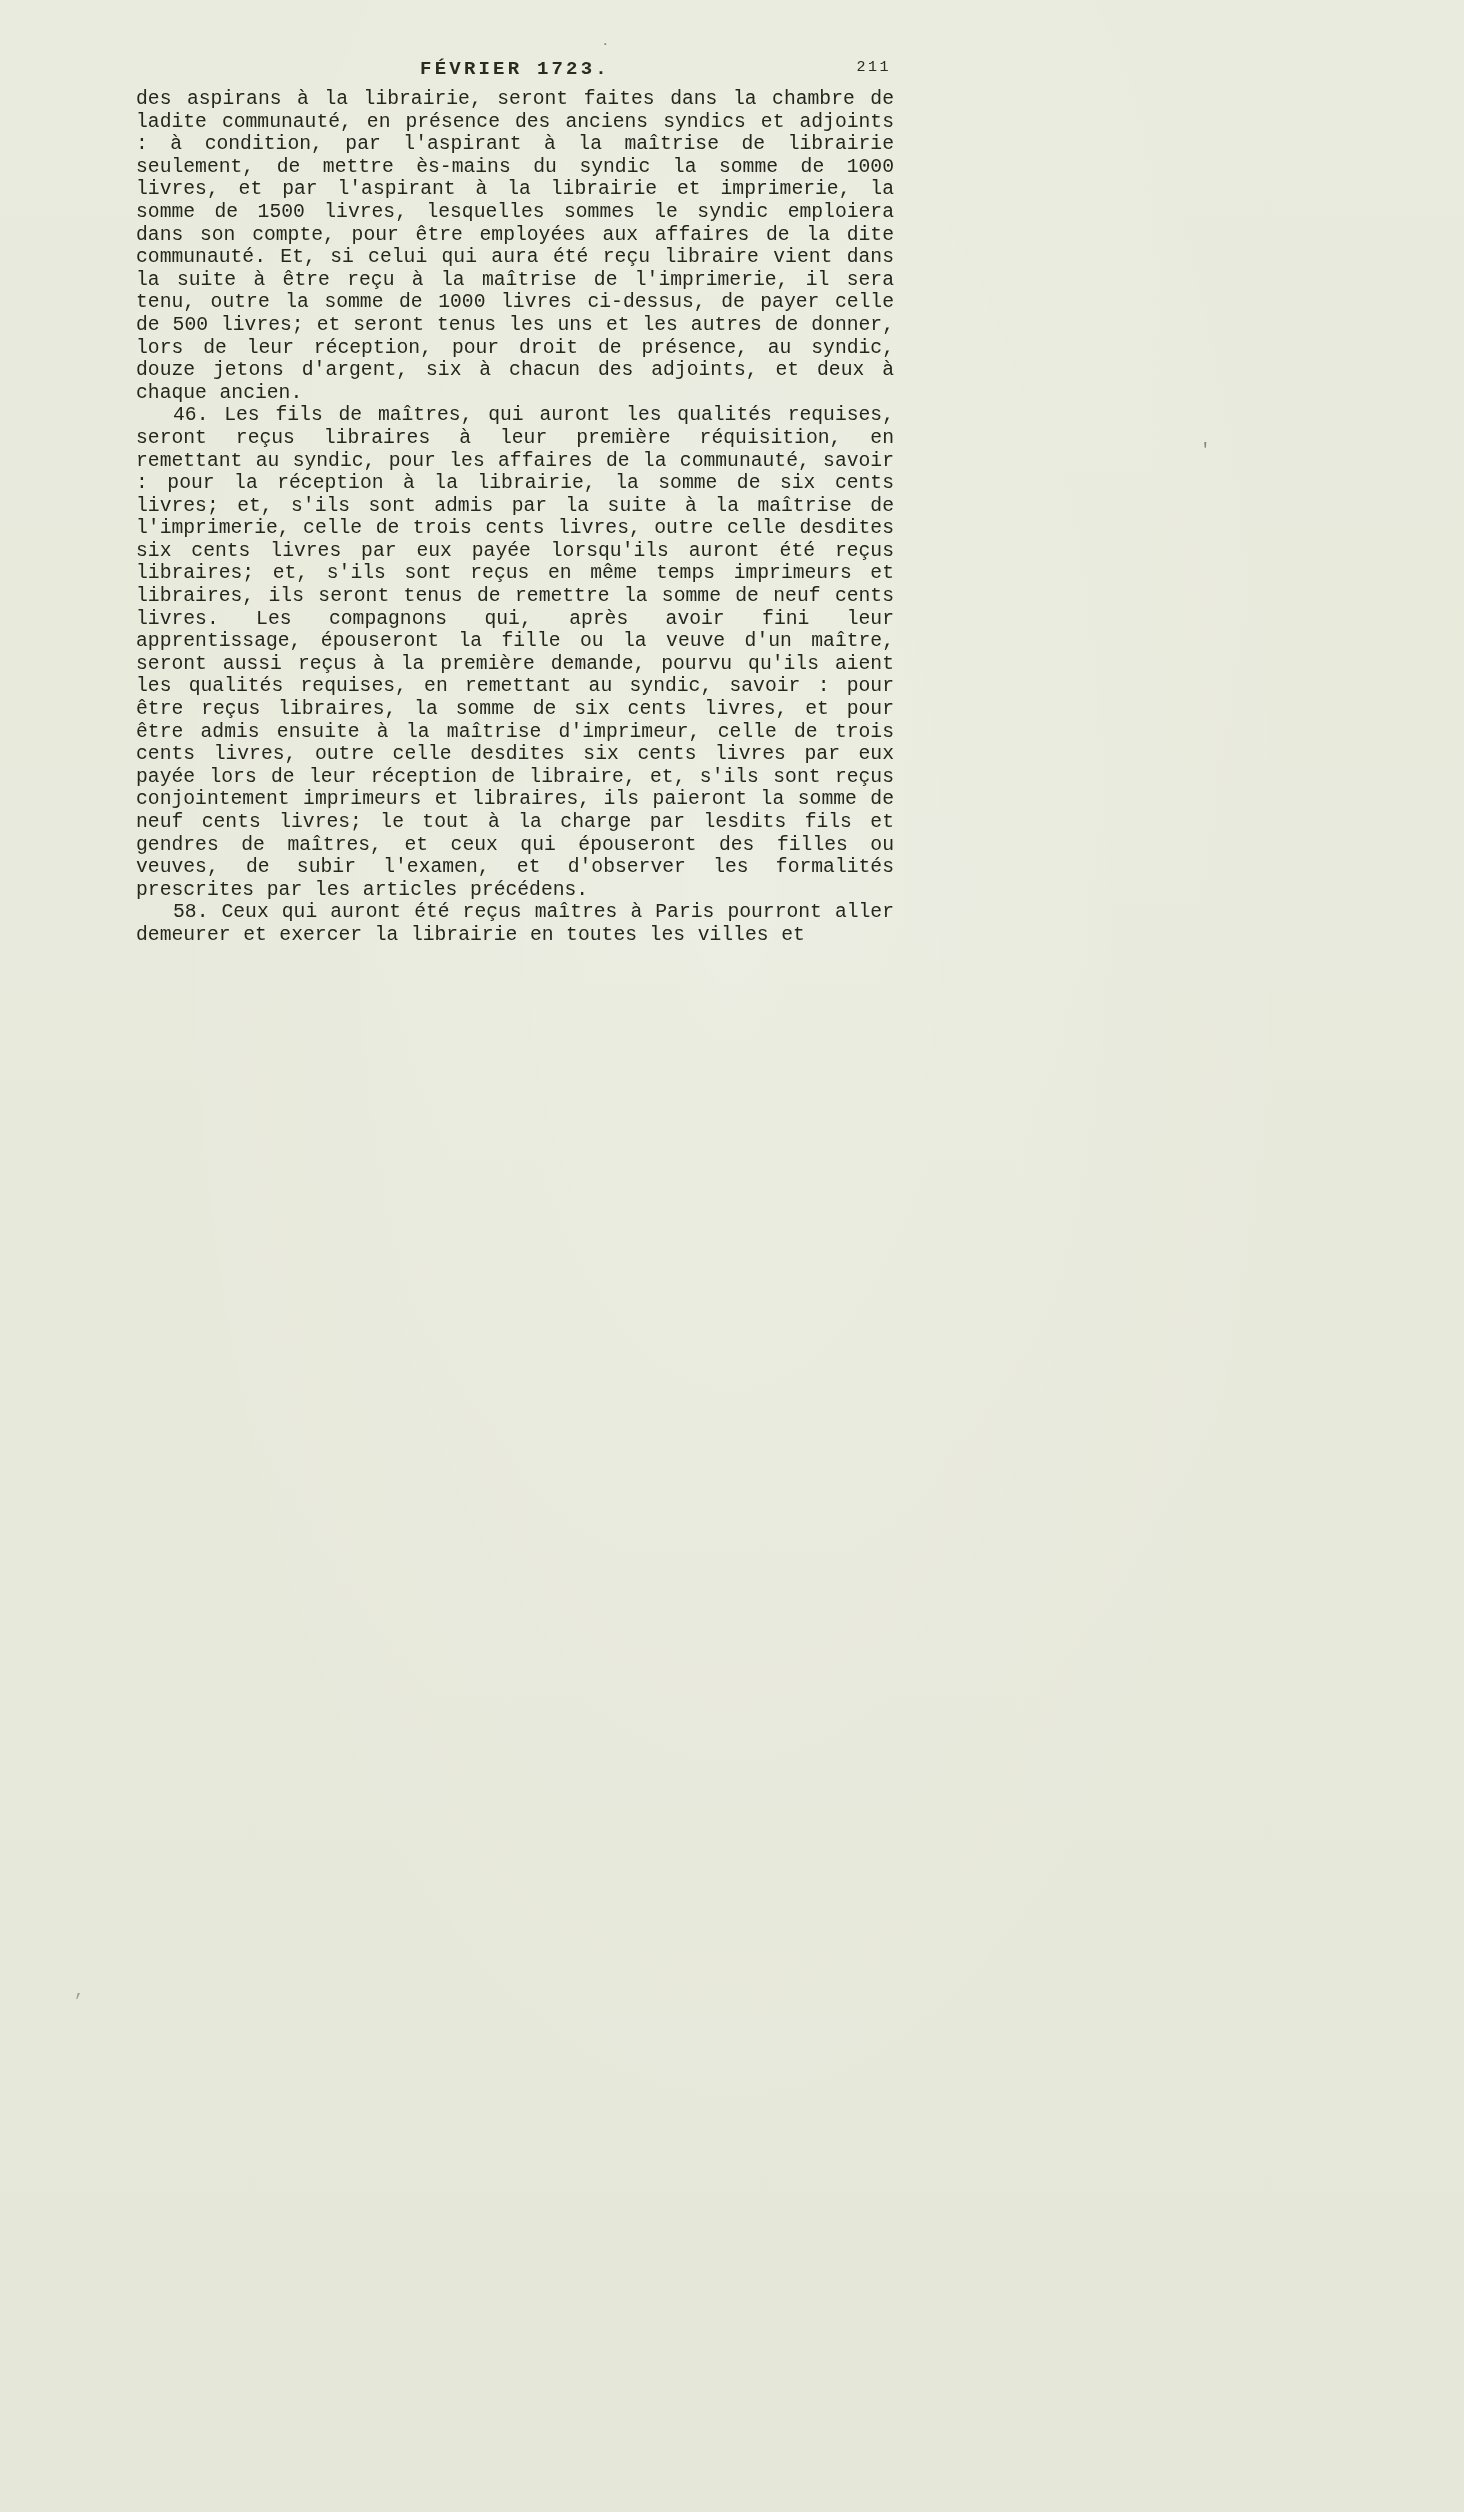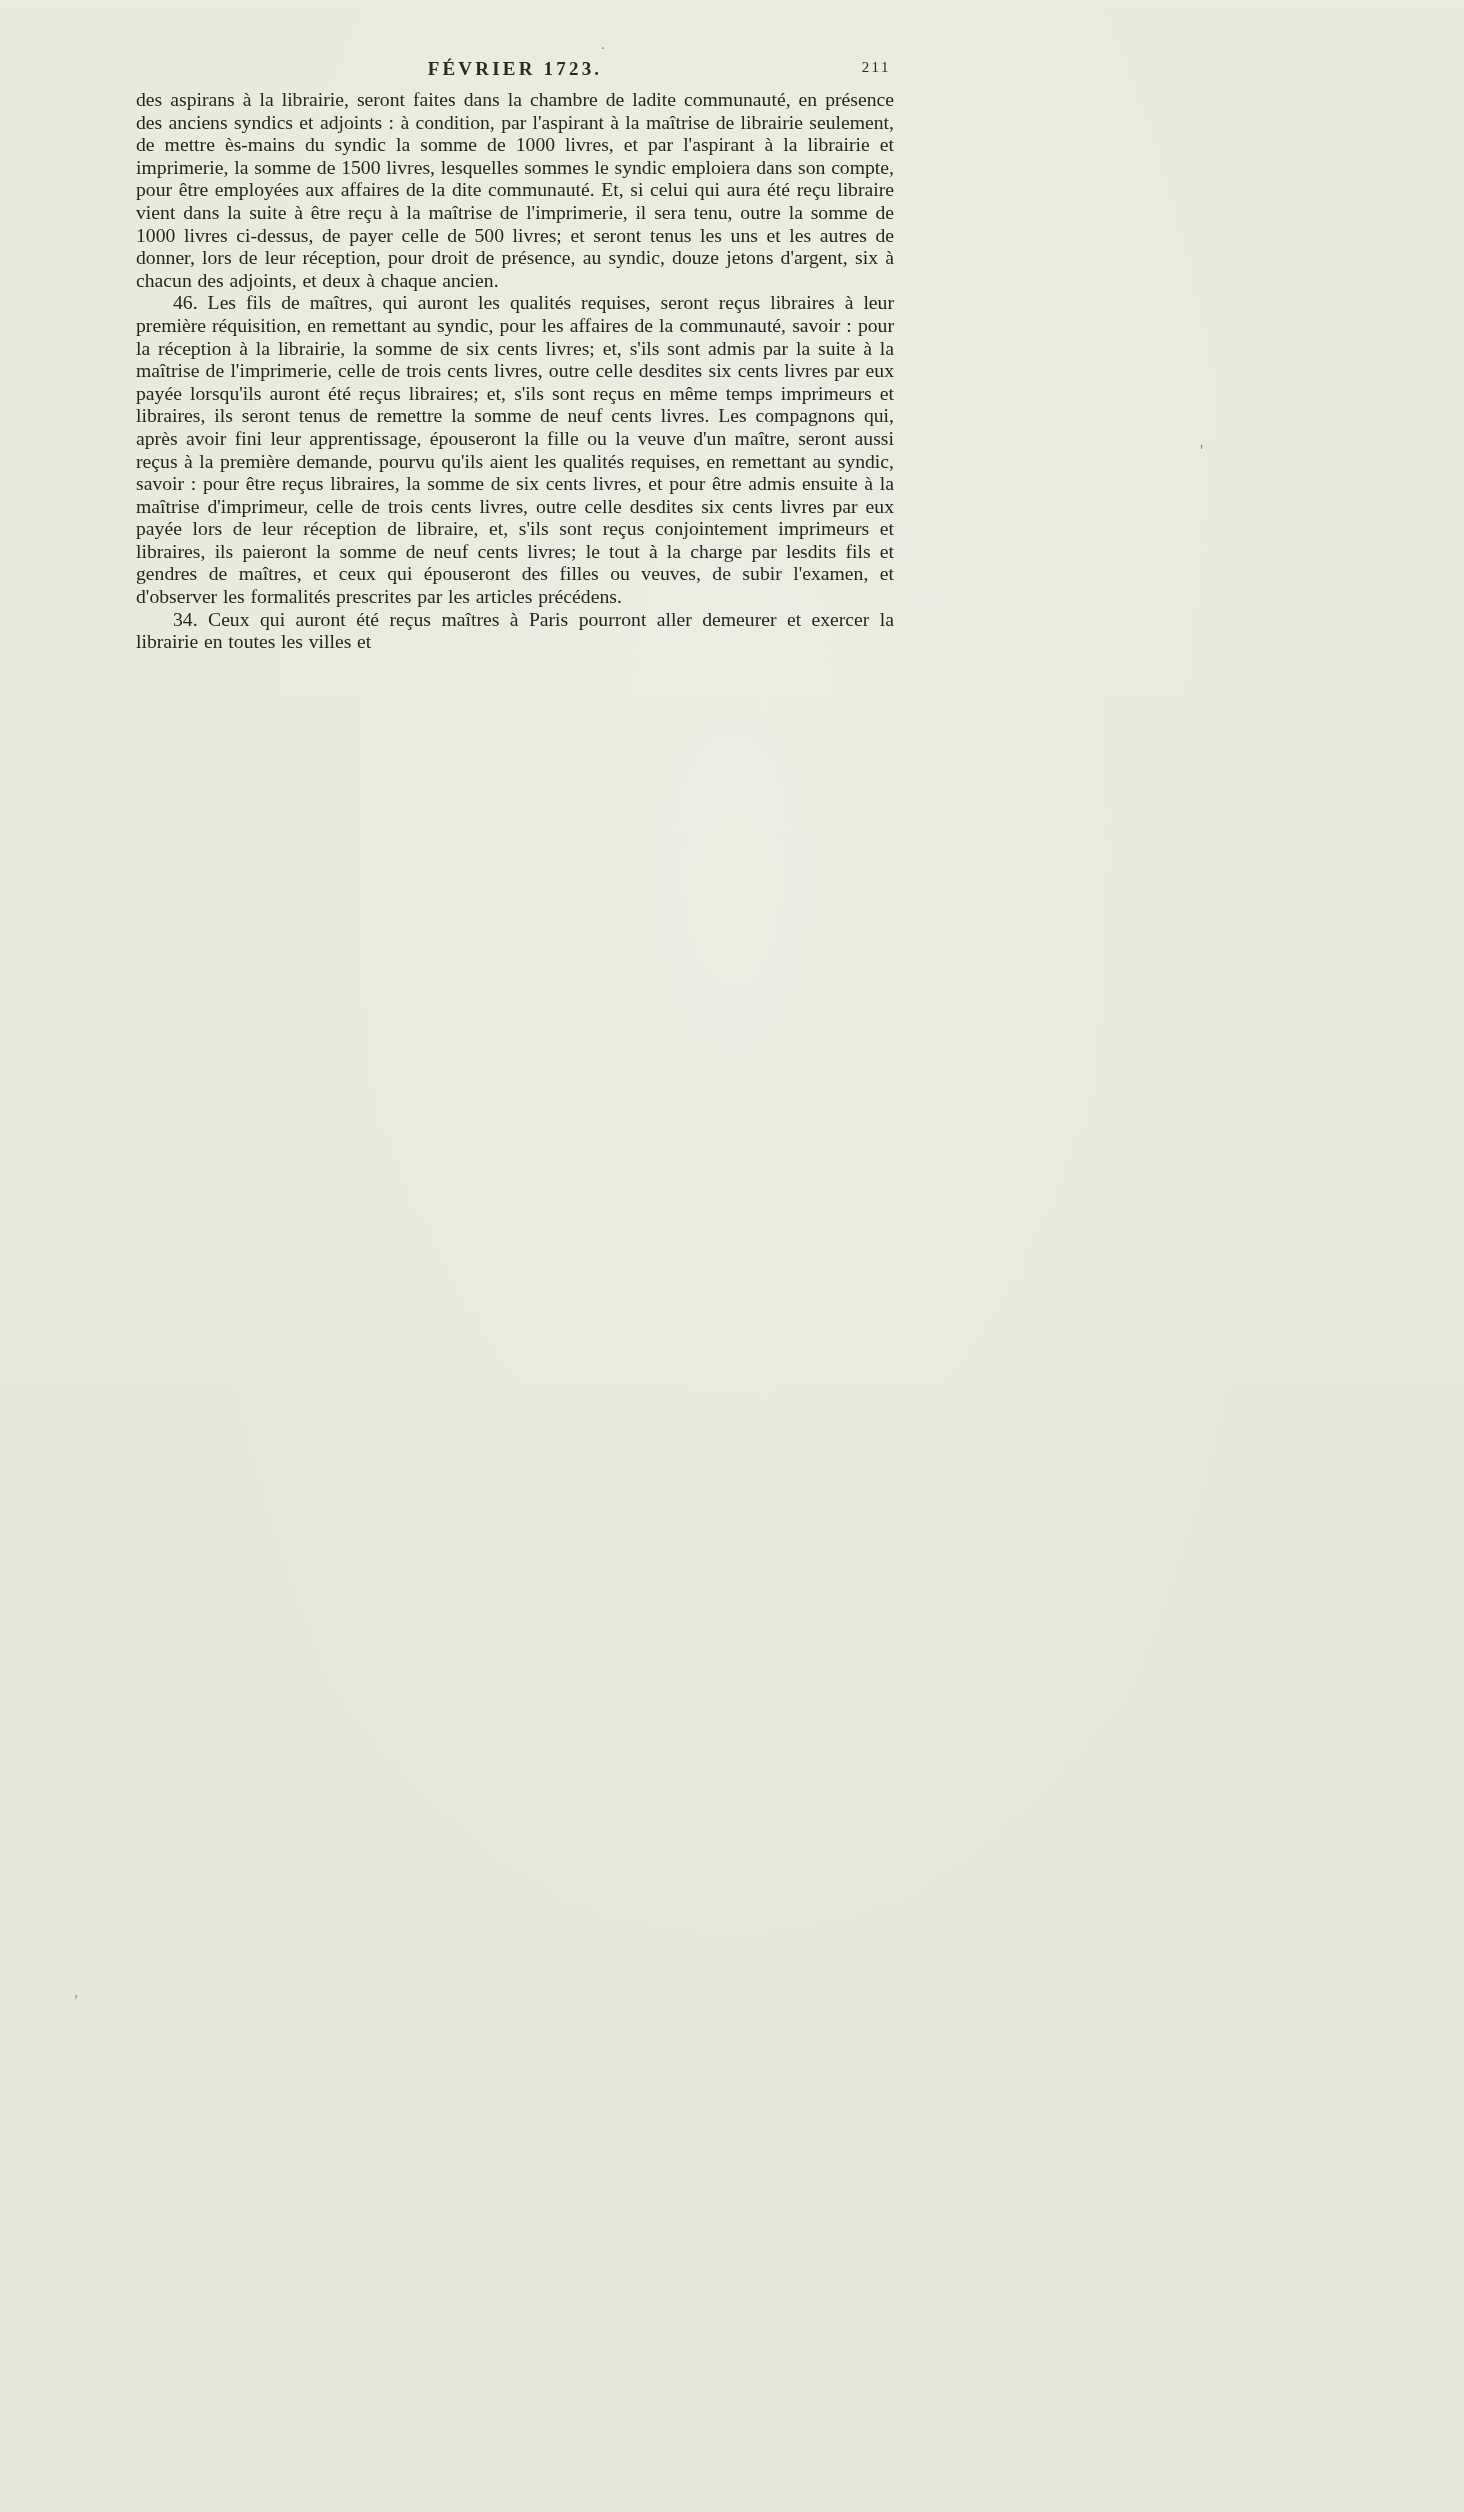--- a/index.html
+++ b/index.html
@@ -9,21 +9,21 @@
   }
   .page {
     position: relative;
     width: 1465px;
     height: 2512px;
     margin: 0 auto;
     background:
       radial-gradient(ellipse at 50% 35%, rgba(255,255,255,0.18) 0%, rgba(255,255,255,0) 60%),
       linear-gradient(180deg, #e9ebde 0%, #e7e9db 55%, #e5e7d8 100%);
     overflow: hidden;
-    font-family: Liberation Serif, serif;
+    font-family: Liberation Mono, monospace;
     color: #26261e;
   }
   .page-header {
     position: absolute;
     top: 58px;
     left: 136px;
     width: 758px;
     height: 27px;
   }
   .running-title {
@@ -78,21 +78,21 @@
 <div class="page">
 
   <div class="page-header">
     <span class="running-title">FÉVRIER 1723.</span>
     <span class="page-number">211</span>
   </div>
 
   <div class="text-block">
     <p class="para no-indent">des aspirans à la librairie, seront faites dans la chambre de ladite communauté, en présence des anciens syndics et adjoints : à condition, par l'aspirant à la maîtrise de librairie seulement, de mettre ès-mains du syndic la somme de 1000 livres, et par l'aspirant à la librairie et imprimerie, la somme de 1500 livres, lesquelles sommes le syndic emploiera dans son compte, pour être employées aux affaires de la dite communauté. Et, si celui qui aura été reçu libraire vient dans la suite à être reçu à la maîtrise de l'imprimerie, il sera tenu, outre la somme de 1000 livres ci-dessus, de payer celle de 500 livres; et seront tenus les uns et les autres de donner, lors de leur réception, pour droit de présence, au syndic, douze jetons d'argent, six à chacun des adjoints, et deux à chaque ancien.</p>
     <p class="para">46. Les fils de maîtres, qui auront les qualités requises, seront reçus libraires à leur première réquisition, en remettant au syndic, pour les affaires de la communauté, savoir : pour la réception à la librairie, la somme de six cents livres; et, s'ils sont admis par la suite à la maîtrise de l'imprimerie, celle de trois cents livres, outre celle desdites six cents livres par eux payée lorsqu'ils auront été reçus libraires; et, s'ils sont reçus en même temps imprimeurs et libraires, ils seront tenus de remettre la somme de neuf cents livres. Les compagnons qui, après avoir fini leur apprentissage, épouseront la fille ou la veuve d'un maître, seront aussi reçus à la première demande, pourvu qu'ils aient les qualités requises, en remettant au syndic, savoir : pour être reçus libraires, la somme de six cents livres, et pour être admis ensuite à la maîtrise d'imprimeur, celle de trois cents livres, outre celle desdites six cents livres par eux payée lors de leur réception de libraire, et, s'ils sont reçus conjointement imprimeurs et libraires, ils paieront la somme de neuf cents livres; le tout à la charge par lesdits fils et gendres de maîtres, et ceux qui épouseront des filles ou veuves, de subir l'examen, et d'observer les formalités prescrites par les articles précédens.</p>
-    <p class="para">34. Ceux qui auront été reçus maîtres à Paris pourront aller demeurer et exercer la librairie en toutes les villes et</p>
+    <p class="para">58. Ceux qui auront été reçus maîtres à Paris pourront aller demeurer et exercer la librairie en toutes les villes et</p>
   </div>
 
   <span class="scan-artifact artifact-1">˙</span>
   <span class="scan-artifact artifact-2">'</span>
   <span class="scan-artifact artifact-3">,</span>
 
 </div>
 
 
 </body></html>

